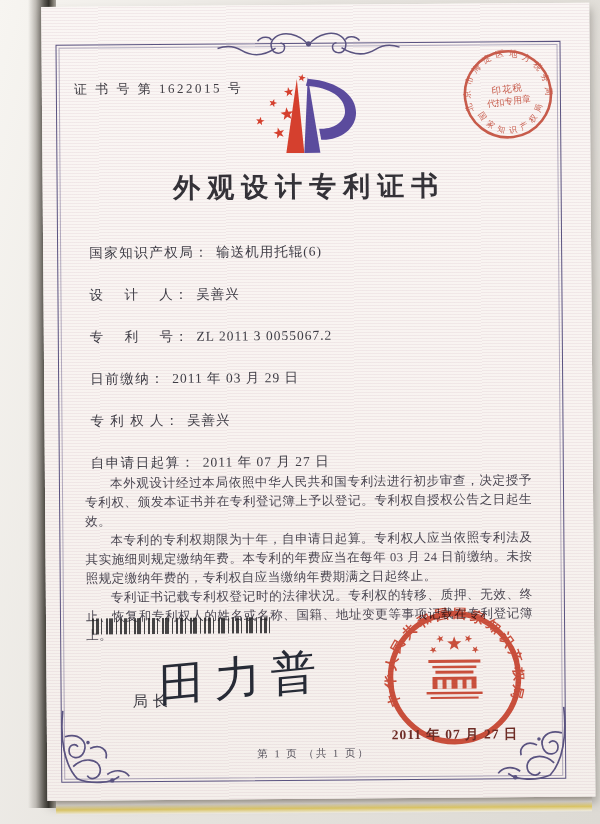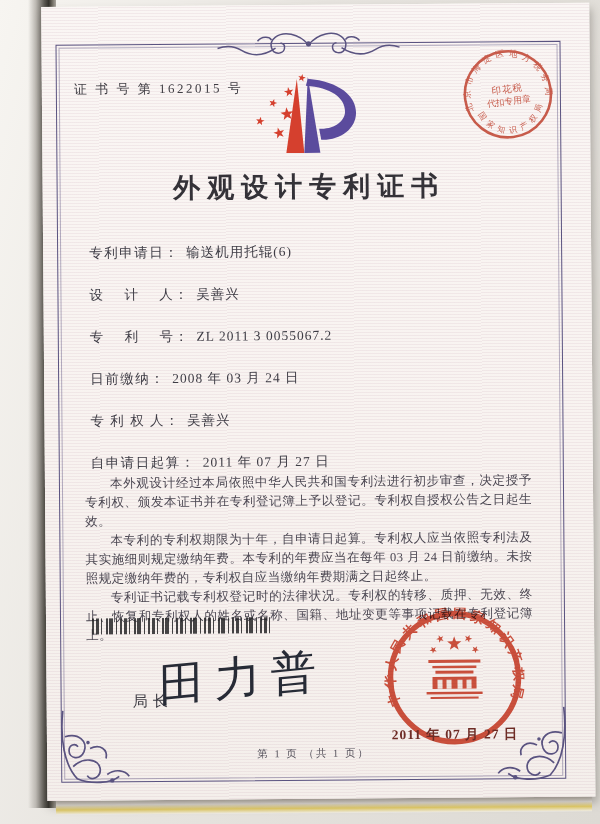--- a/index.html
+++ b/index.html
@@ -144,30 +144,30 @@
           <textPath href="#taxArcBot" textLength="84" lengthAdjust="spacing">国家知识产权局</textPath>
         </text>
         <text x="47" y="45" text-anchor="middle" font-size="9.5" fill="#c84b38" letter-spacing="1">印花税</text>
         <text x="47" y="57" text-anchor="middle" font-size="8.8" fill="#c84b38">代扣专用章</text>
       </svg>
 
       <div class="title">外观设计专利证书</div>
 
       <div class="fields">
         <div class="field-row">
-          <span class="field-label">专利申请日：</span><span class="field-value">输送机用托辊(6)</span>
+          <span class="field-label">国家知识产权局：</span><span class="field-value">输送机用托辊(6)</span>
         </div>
         <div class="field-row">
           <span class="field-label">设　 计　 人：</span><span class="field-value">吴善兴</span>
         </div>
         <div class="field-row">
           <span class="field-label">专　 利　 号：</span><span class="field-value">ZL 2011 3 0055067.2</span>
         </div>
         <div class="field-row">
-          <span class="field-label">日前缴纳：</span><span class="field-value">2008 年 03 月 24 日</span>
+          <span class="field-label">日前缴纳：</span><span class="field-value">2011 年 03 月 29 日</span>
         </div>
         <div class="field-row">
           <span class="field-label">专 利 权 人：</span><span class="field-value">吴善兴</span>
         </div>
         <div class="field-row">
           <span class="field-label">自申请日起算：</span><span class="field-value">2011 年 07 月 27 日</span>
         </div>
       </div>
 
       <div class="body-text">

